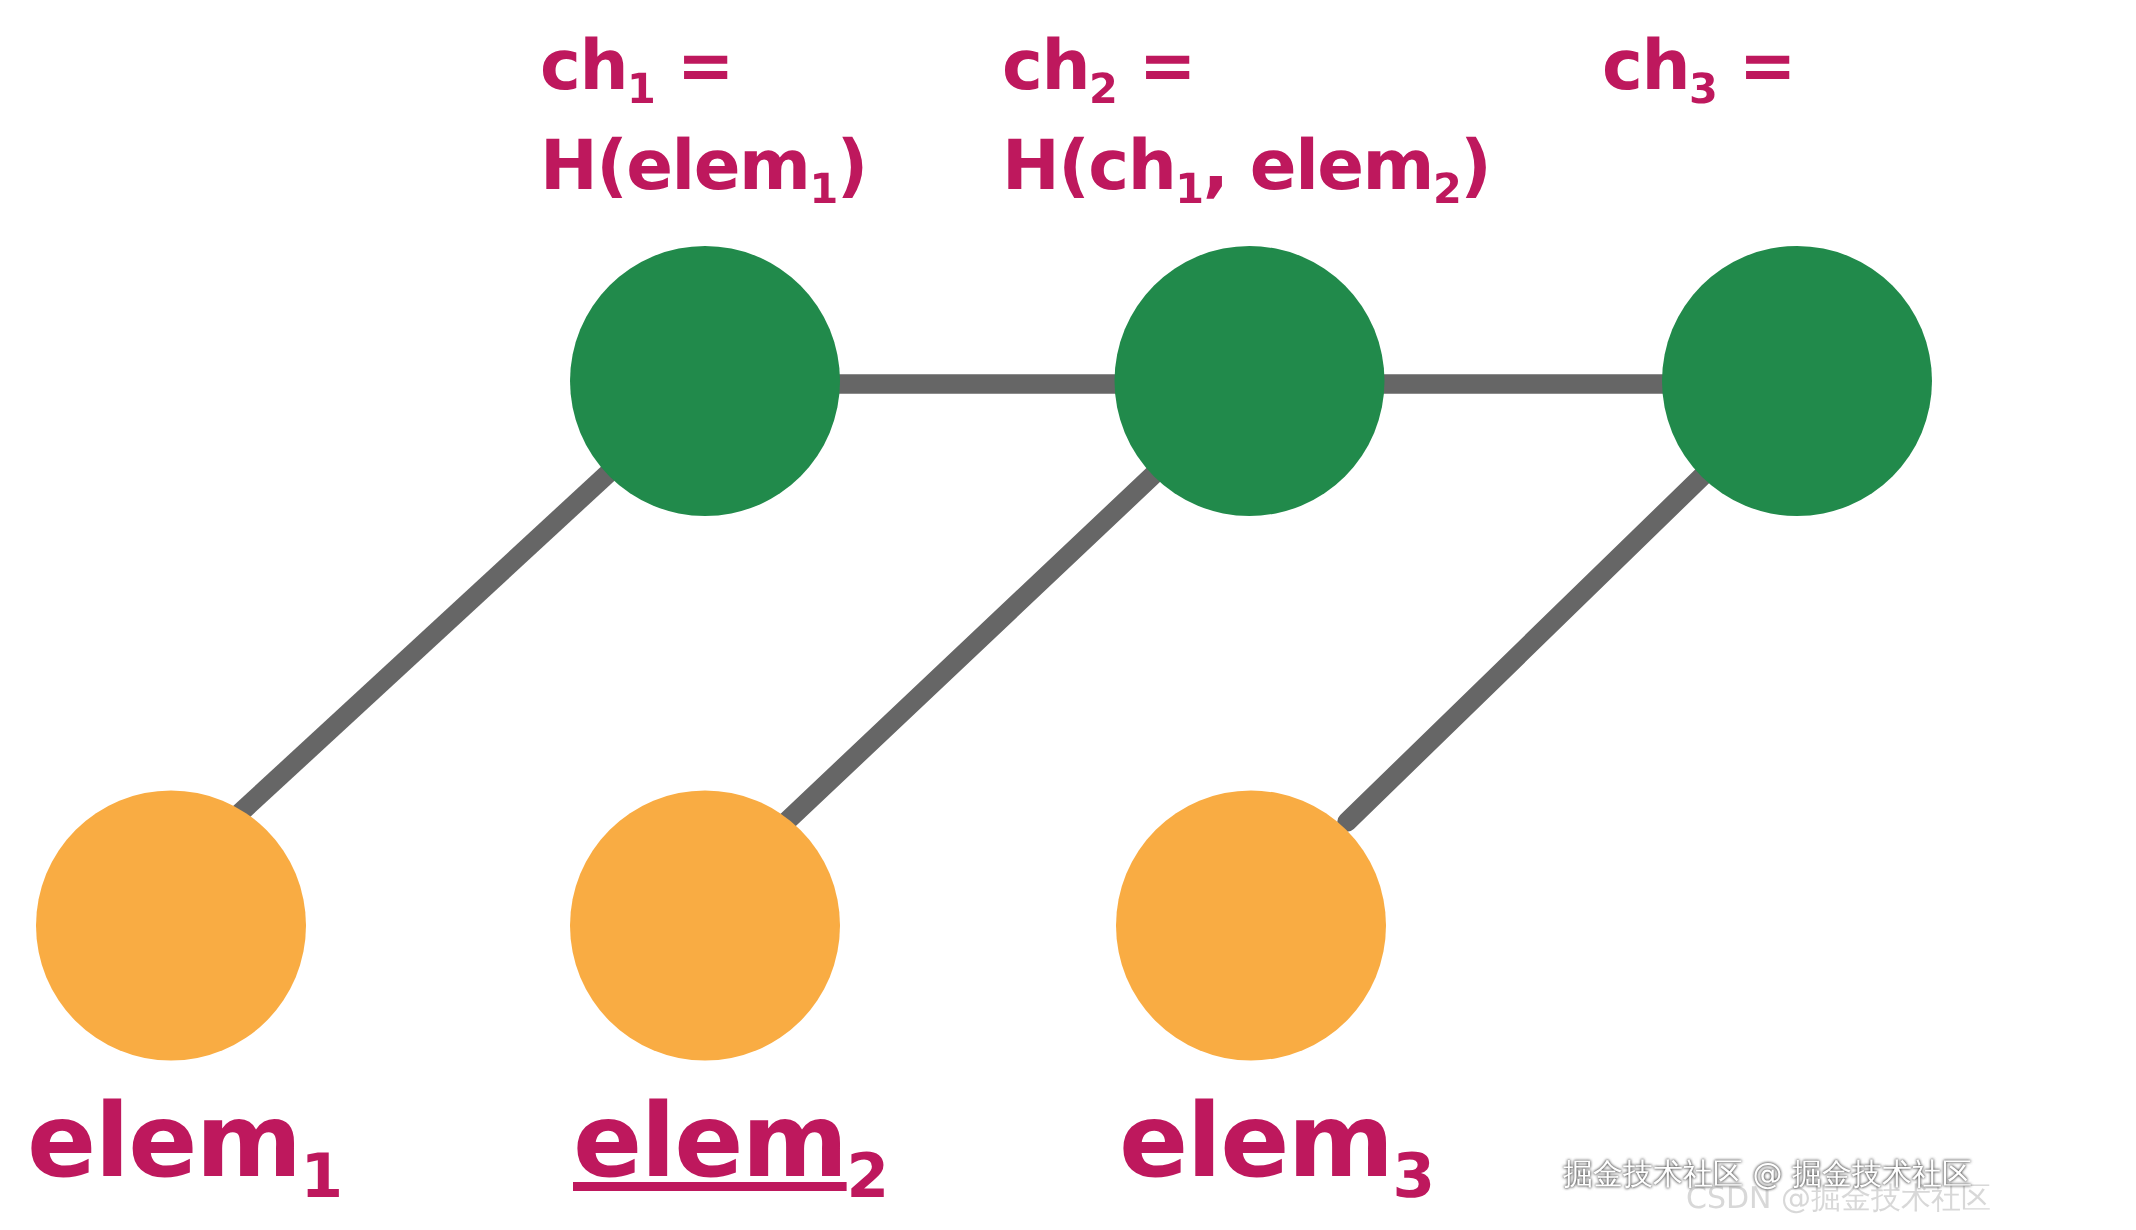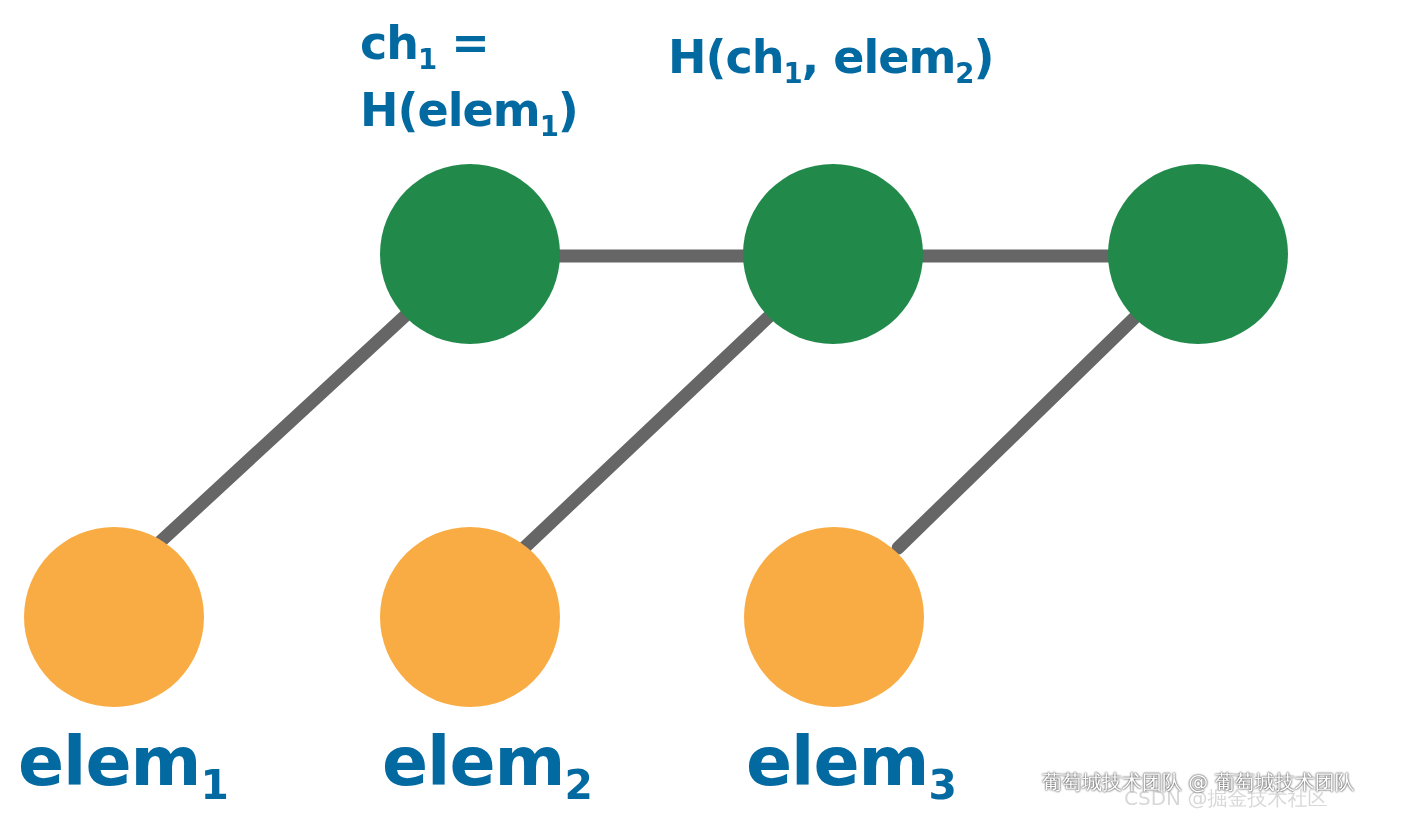--- a/index.html
+++ b/index.html
@@ -1,19 +1,19 @@
 <!DOCTYPE html>
 <html><head>
 <meta charset="utf-8">
 <style>
   html, body { margin: 0; padding: 0; background: #ffffff; }
   body { width: 1424px; height: 820px; position: relative; overflow: hidden;
          font-family: "DejaVu Sans", sans-serif; }
   svg { position: absolute; left: 0; top: 0; }
-  .lbl { position: absolute; font-weight: bold; color: #0369a1; line-height: 1; letter-spacing: -1px; }
+  .lbl { position: absolute; font-weight: bold; color: #be185d; line-height: 1; letter-spacing: -1px; }
   .lbl sub { font-size: 0.6em; vertical-align: -0.35em; }
   .top { font-size: 46px; }
   .bot { font-size: 68px; }
   .wm { position: absolute; font-size: 20px; color: #fff; line-height: 1;
         text-shadow: 0 0 2px #555, 0 0 2px #555; }
   .wm2 { color: rgba(200,200,200,0.7); text-shadow: none; }
 </style>
 </head>
 <body>
 
@@ -32,30 +32,32 @@
   <circle cx="470" cy="617" r="90" fill="#f9ac43"></circle>
   <circle cx="834" cy="617" r="90" fill="#f9ac43"></circle>
 </svg>
 
 <div class="lbl top" style="left:360px; top:20px;">
   <div><span>ch</span><sub>1</sub><span> =</span></div>
   <div style="margin-top:14px;"><span>H(elem</span><sub>1</sub><span>)</span></div>
 </div>
 
 <div class="lbl top" style="left:668px; top:20px;">
+  <div><span>ch</span><sub>2</sub><span> =</span></div>
   <div style="margin-top:14px;text-align:right;"><span>H(ch</span><sub>1</sub><span>, elem</span><sub>2</sub><span>)</span></div>
 </div>
 
 <div class="lbl top" style="left:1068px; top:20px;">
+  <div><span>ch</span><sub>3</sub><span> =</span></div>
 </div>
 
 <div class="lbl bot" style="left:18px; top:728px;">
   <span>elem</span><sub>1</sub>
 </div>
-<div class="lbl bot" style="left:382px; top:728px;">
+<div class="lbl bot" style="left:382px; top:728px;text-decoration:underline;">
   <span>elem</span><sub>2</sub>
 </div>
 <div class="lbl bot" style="left:746px; top:728px;">
   <span>elem</span><sub>3</sub>
 </div>
 
 <div class="wm wm2" style="left:1124px; top:788px;">CSDN @掘金技术社区</div>
-<div class="wm" style="left:1042px; top:772px;">葡萄城技术团队 @ 葡萄城技术团队</div>
+<div class="wm" style="left:1042px; top:772px;">掘金技术社区 @ 掘金技术社区</div>
 
 </body></html>

